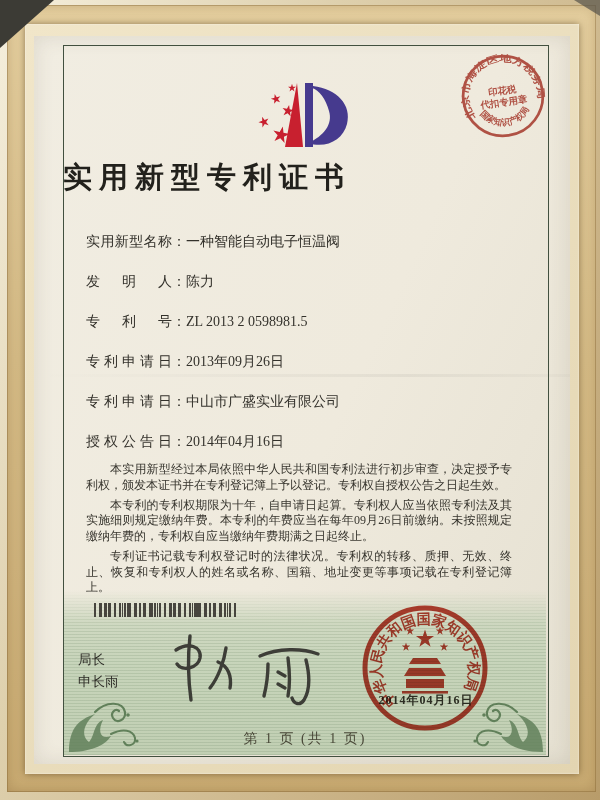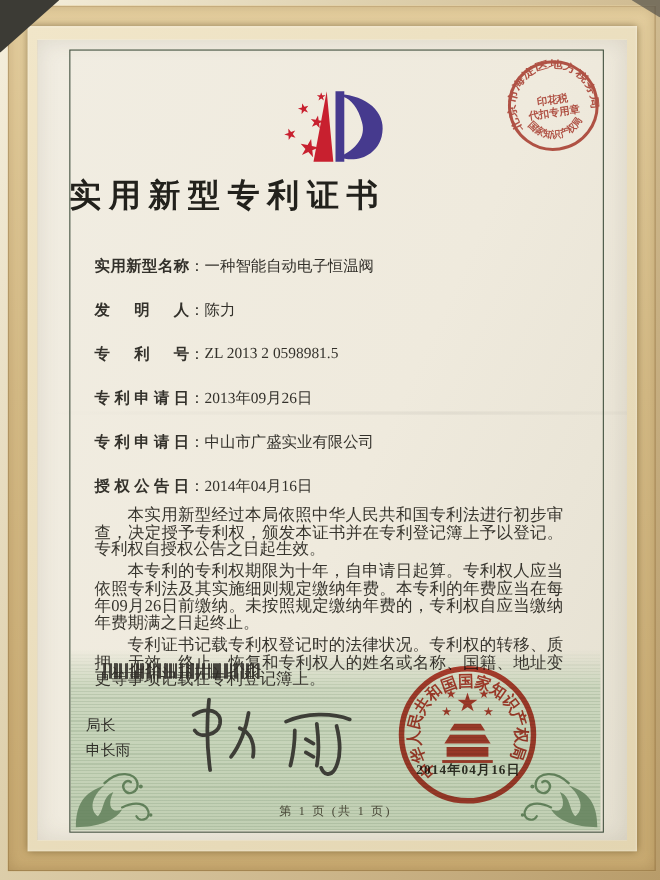--- a/index.html
+++ b/index.html
@@ -25,24 +25,24 @@
   .crease{left:0;right:0;top:338px;height:3px;background:linear-gradient(90deg,rgba(0,0,0,0),rgba(0,0,0,.05) 70%,rgba(0,0,0,.02));}
   .cert-border{left:29px;top:9px;width:484px;height:710px;border:1.6px solid #42503f;}
 
   .certno{left:52px;top:40px;font-size:13.5px;letter-spacing:2px;color:#35332c;}
   .logo{left:206px;top:44px;}
   .title{left:29px;top:122px;width:484px;text-align:left;font-size:29px;font-weight:bold;
          letter-spacing:7px;color:#22211c;}
 
   .fields{left:52px;top:186px;font-size:14px;color:#33312b;}
   .frow{height:40px;display:flex;align-items:center;}
-  .flabel{display:inline-block;width:86px;text-align:justify;text-align-last:justify;font-weight:bold;}
+  .flabel{display:inline-block;width:86px;text-align:justify;text-align-last:justify;}
   .fval{white-space:nowrap;}
 
-  .paras{left:52px;top:426px;width:426px;font-size:15px;line-height:15.6px;
+  .paras{left:52px;top:426px;width:426px;font-size:12px;line-height:15.6px;
          text-align:justify;color:#37352e;}
   .paras p{margin:0 0 4.5px 0;text-indent:2em;}
 
   .band{left:30px;top:554px;width:482px;height:165px;
         background:linear-gradient(180deg,rgba(199,212,186,0) 0%,rgba(199,212,186,.8) 20%,#c7d4ba 45%,#c1cfb3 100%);}
   .band::after{content:"";position:absolute;inset:0;
         background:repeating-linear-gradient(0deg,rgba(88,118,82,.16) 0 1px,rgba(0,0,0,0) 1px 3px);
         mask-image:linear-gradient(180deg,transparent,black 25%);-webkit-mask-image:linear-gradient(180deg,transparent,black 25%);}
 
   .barcode{left:60px;top:567px;width:142px;height:14px;
@@ -50,21 +50,21 @@
           repeating-linear-gradient(90deg,#2e2b26 0 2px,transparent 2px 5px),
           repeating-linear-gradient(90deg,#2e2b26 0 1px,transparent 1px 7px),
           repeating-linear-gradient(90deg,transparent 0 10px,#2e2b26 10px 13px,transparent 13px 23px);
         opacity:.85;}
 
   .director{left:44px;top:613px;font-size:13.5px;line-height:22px;color:#2f2e28;font-family:"Liberation Sans","DejaVu Sans",sans-serif;}
   .sig{left:126px;top:598px;}
   .seal{left:325px;top:566px;mix-blend-mode:multiply;opacity:.95;}
   .sealdate{left:326px;top:656px;width:132px;text-align:center;font-size:12px;font-weight:bold;
         color:#3a3830;letter-spacing:1px;mix-blend-mode:multiply;}
-  .footer{left:29px;top:694px;width:484px;text-align:center;font-size:11px;color:#494838;letter-spacing:2px;}
+  .footer{left:29px;top:694px;width:484px;text-align:center;font-size:14px;color:#494838;letter-spacing:2px;}
   .stamp{left:425px;top:16px;transform:rotate(-8deg);mix-blend-mode:multiply;opacity:.9;}
   .flourish-l{left:31px;top:648px;}
   .flourish-r{left:437px;top:648px;transform:scaleX(-1);}
 </style>
 </head>
 <body>
 
 <svg width="0" height="0" style="position:absolute">
   <symbol id="star" viewBox="-10 -10 20 20">
     <path d="M0,-10 L2.245,-3.09 L9.511,-3.09 L3.633,1.18 L5.878,8.09 L0,3.82 L-5.878,8.09 L-3.633,1.18 L-9.511,-3.09 L-2.245,-3.09 Z"></path>

